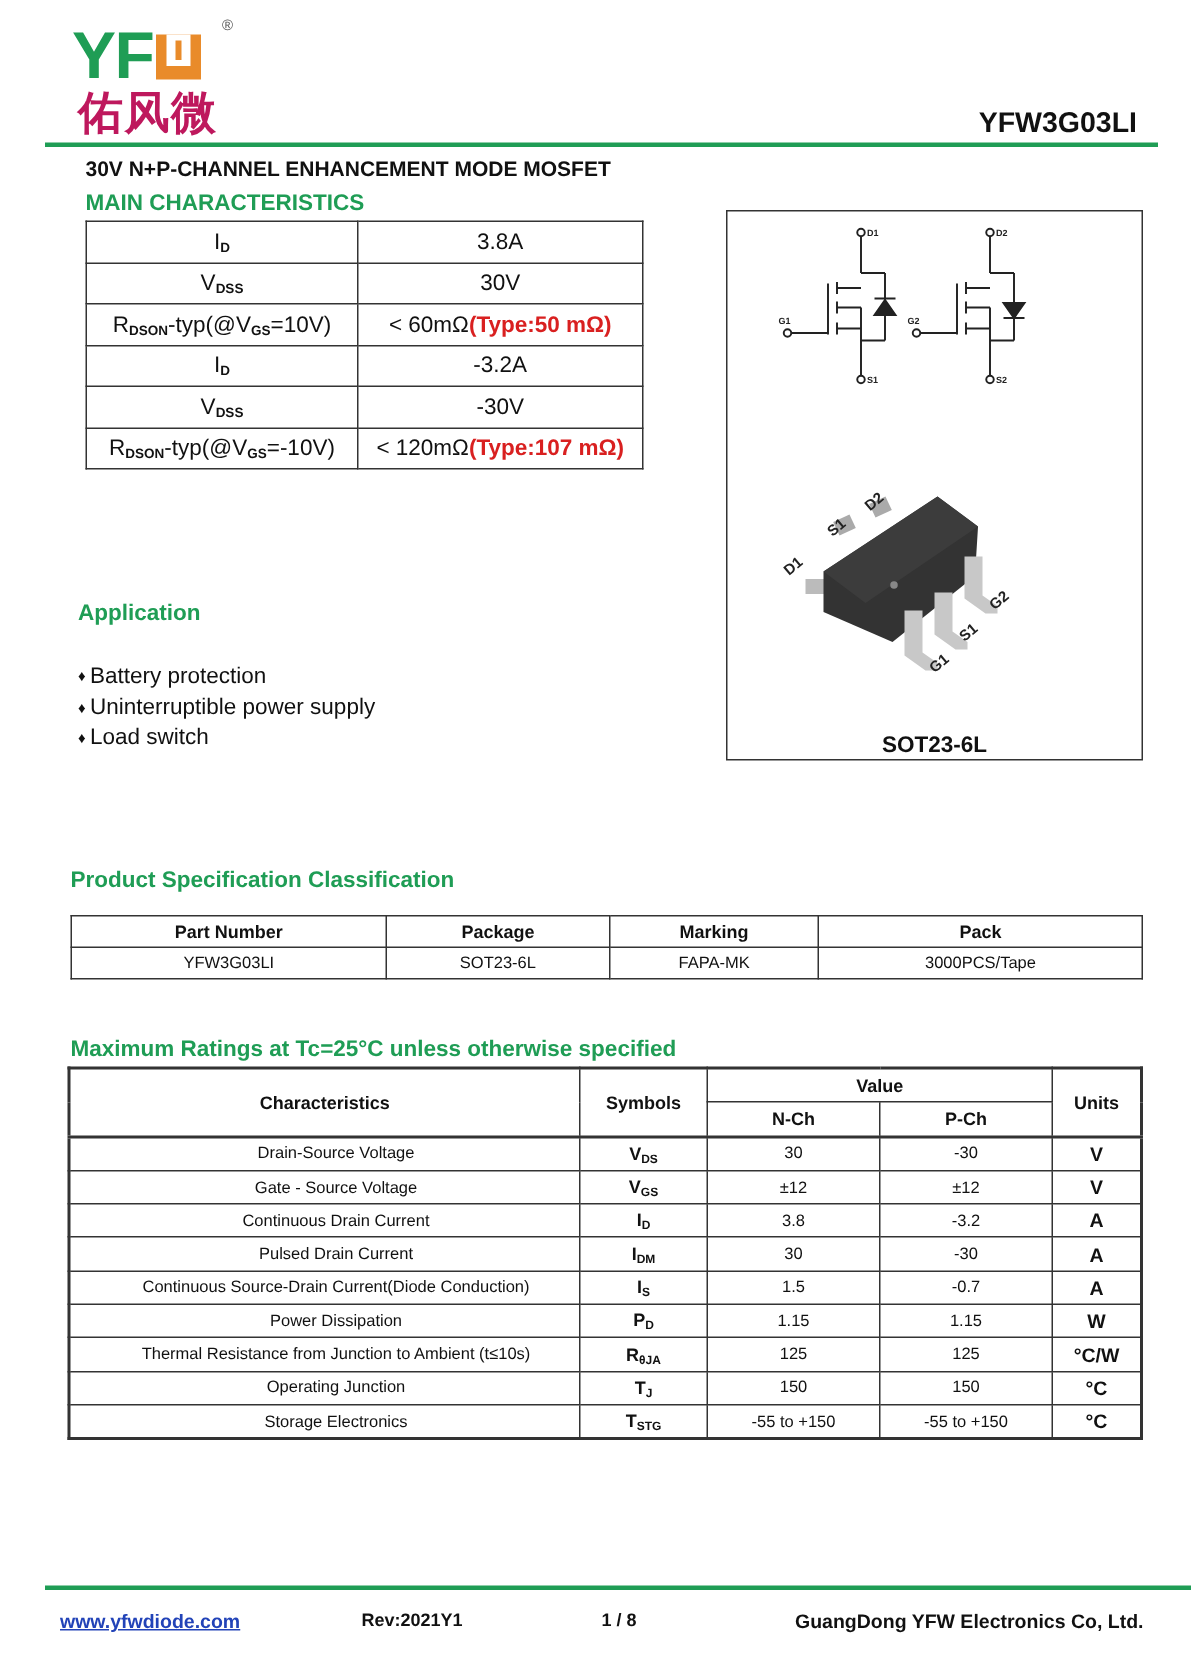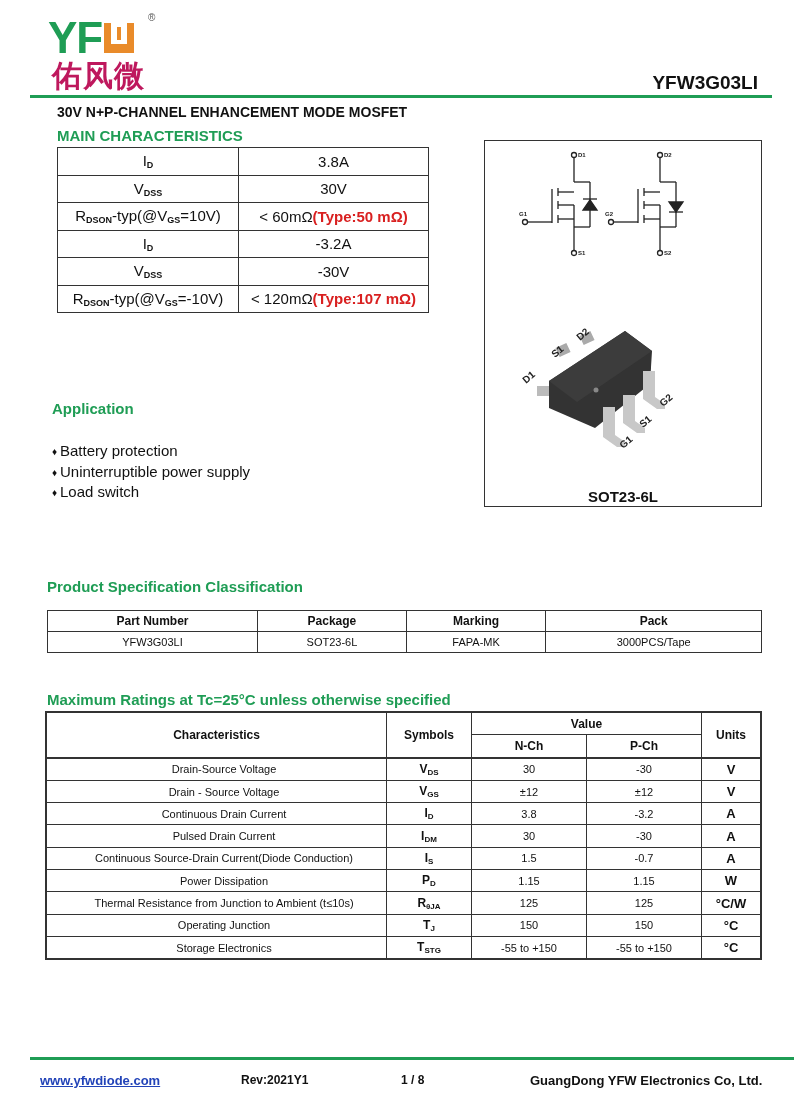--- a/index.html
+++ b/index.html
@@ -220,21 +220,21 @@
   </thead>
   <tbody id="mr-body" style="border-top:2.5px solid #333">
       <tr>
         <td class="c">Drain-Source Voltage</td>
         <td class="s sym"><span>V</span><sub>DS</sub></td>
         <td class="v">30</td>
         <td class="v">-30</td>
         <td class="u">V</td>
       </tr>
       <tr>
-        <td class="c">Drain - Source Voltage</td>
+        <td class="c">Gate - Source Voltage</td>
         <td class="s sym"><span>V</span><sub>GS</sub></td>
         <td class="v">±12</td>
         <td class="v">±12</td>
         <td class="u">V</td>
       </tr>
       <tr>
         <td class="c">Continuous Drain Current</td>
         <td class="s sym"><span>I</span><sub>D</sub></td>
         <td class="v">3.8</td>
         <td class="v">-3.2</td>

